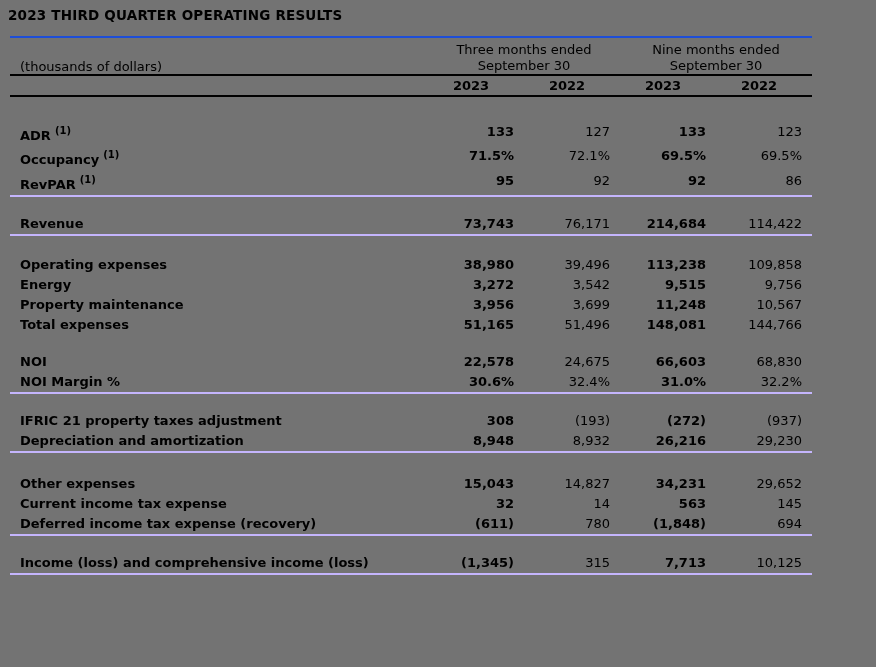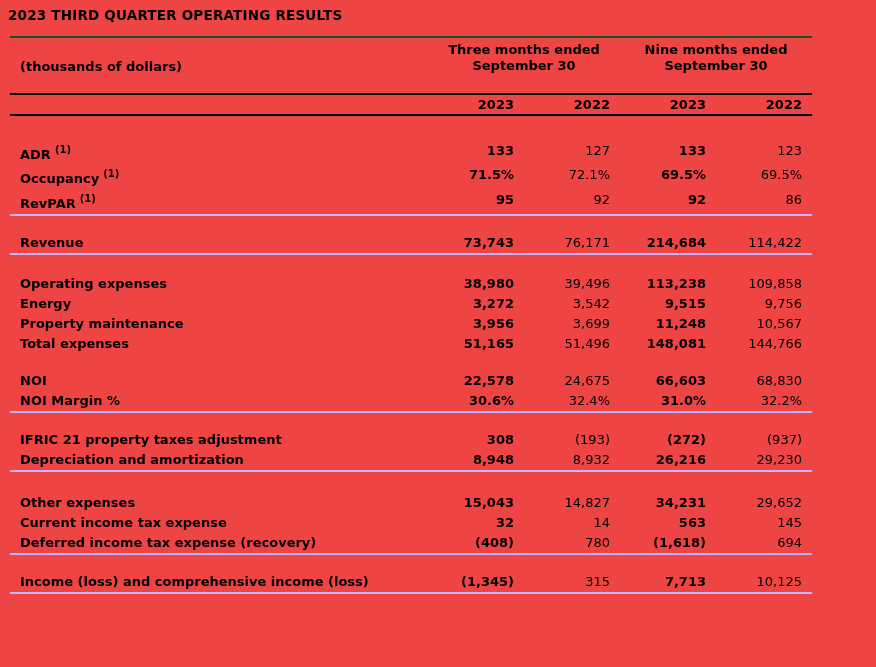--- a/index.html
+++ b/index.html
@@ -8,56 +8,57 @@
     background: #ffffff;
     color: #000000;
     font-family: "DejaVu Sans", "Liberation Sans", sans-serif;
     font-size: 13px;
   }
   .page {
     width: 876px;
     height: 667px;
     position: relative;
     overflow: hidden;
-    background: #ef4444;
+    background: #737373;
   }
   .title {
     font-size: 13.5px;
     font-weight: bold;
     margin: 7px 0 0 8px;
     letter-spacing: 0.2px;
   }
   table.results {
     border-collapse: collapse;
     table-layout: fixed;
     width: 802px;
     margin: 13px 0 0 10px;
     font-size: 13px;
   }
   col.c-label { width: 418px; }
   col.c-num { width: 96px; }
   td { padding: 0; }
   
   tr.hdr1 td {
-    border-top: 2px solid #14532d;
+    border-top: 2px solid #1d4ed8;
     border-bottom: 2px solid #000;
-    font-weight: bold;
+    font-weight: normal;
     vertical-align: bottom;
     padding-top: 4px;
-    padding-bottom: 19px;
+    padding-bottom: 0;
   }
   td.grp {
     text-align: center;
     line-height: 16px;
   }
   tr.hdr2 td {
     border-bottom: 2px solid #000;
     font-weight: bold;
     height: 21px;
     vertical-align: middle;
+    text-align: center;
   }
   
   tbody td {
     vertical-align: top;
     line-height: 20px;
   }
   td.label { padding-left: 10px; font-weight: bold; }
   td.num {
     text-align: right;
     padding-right: 10px;
@@ -213,23 +214,23 @@
         </tr>
         <tr>
           <td class="label">Current income tax expense</td>
           <td class="num cur">32</td>
           <td class="num">14</td>
           <td class="num cur">563</td>
           <td class="num">145</td>
         </tr>
         <tr class="rule">
           <td class="label">Deferred income tax expense (recovery)</td>
-          <td class="num cur">(408)</td>
+          <td class="num cur">(611)</td>
           <td class="num">780</td>
-          <td class="num cur">(1,618)</td>
+          <td class="num cur">(1,848)</td>
           <td class="num">694</td>
         </tr>
         <tr class="spacer">
           <td colspan="5" style="height: 18px;"></td>
         </tr>
         <tr class="rule">
           <td class="label">Income (loss) and comprehensive income (loss)</td>
           <td class="num cur">(1,345)</td>
           <td class="num">315</td>
           <td class="num cur">7,713</td>

